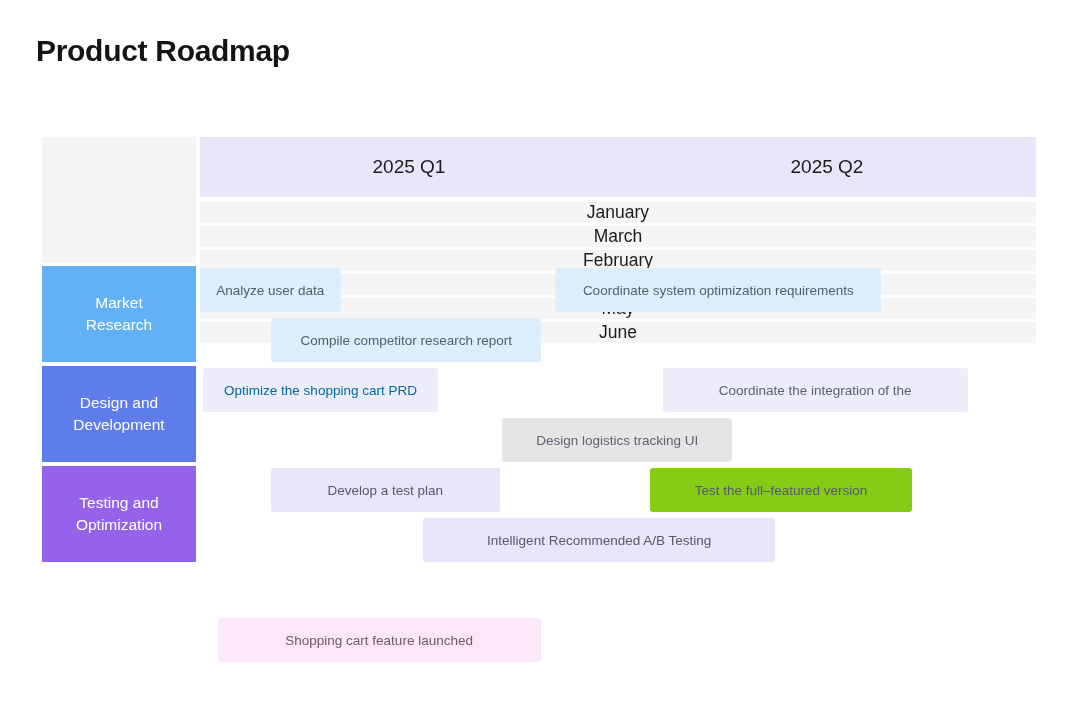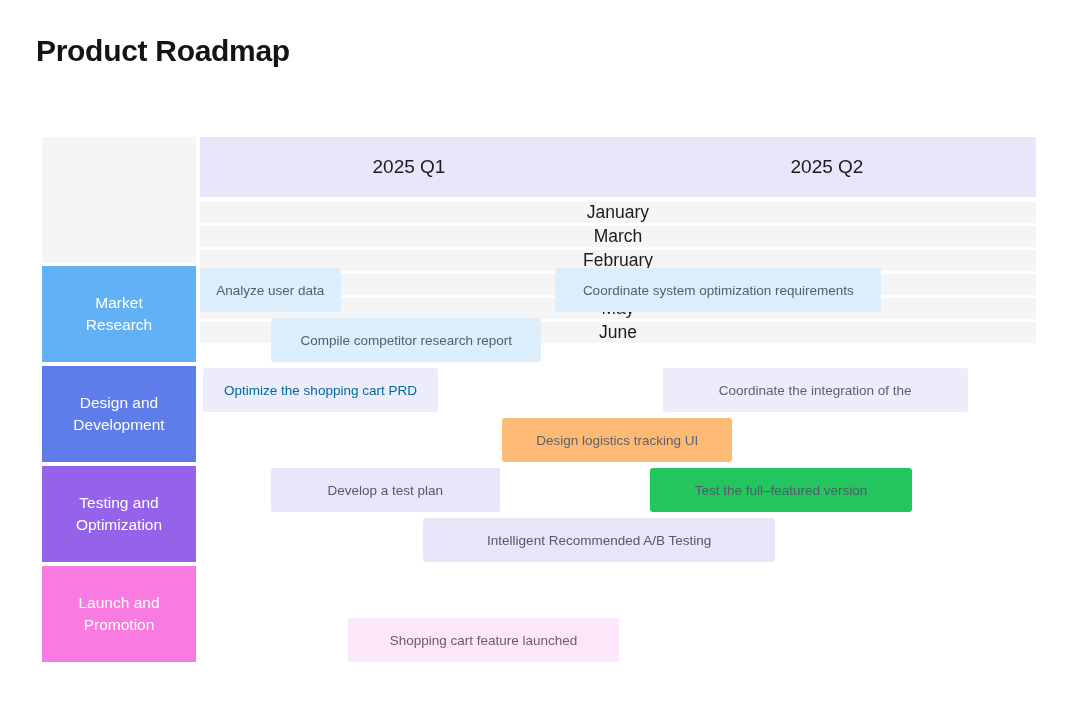--- a/index.html
+++ b/index.html
@@ -74,34 +74,33 @@
         <div class="bar" style="left: 42.5%; width: 39%; top: 2px; background: rgb(220, 238, 251); color: rgb(80, 98, 111);">Coordinate system optimization requirements</div>
         <div class="bar" style="left: 8.5%; width: 32.3333%; top: 52px; background: rgb(220, 238, 251); color: rgb(80, 98, 111);">Compile competitor research report</div>
       </div>
     </div>
 
     <div class="grid-row">
       <div class="row-label" style="background: rgb(94, 124, 234);">Design and Development</div>
       <div class="row-chart">
         <div class="bar" style="left: 0.333333%; width: 28.1667%; top: 2px; background: rgb(236, 236, 250); color: #0369a1;">Optimize the shopping cart PRD</div>
         <div class="bar" style="left: 55.3333%; width: 36.5%; top: 2px; background: rgb(236, 236, 250); color: rgb(94, 98, 112);">Coordinate the integration of the</div>
-        <div class="bar" style="left: 36.1667%; width: 27.5%; top: 52px; background: #fdba74; color: rgb(94, 98, 112);">Design logistics tracking UI</div>
+        <div class="bar" style="left: 36.1667%; width: 27.5%; top: 52px; background: #e5e5e5; color: rgb(94, 98, 112);">Design logistics tracking UI</div>
       </div>
     </div>
 
     <div class="grid-row">
       <div class="row-label" style="background: rgb(149, 99, 234);">Testing and Optimization</div>
       <div class="row-chart">
         <div class="bar" style="left: 8.5%; width: 27.3333%; top: 2px; background: rgb(232, 229, 249); color: rgb(90, 87, 107);">Develop a test plan</div>
-        <div class="bar" style="left: 53.8333%; width: 31.3333%; top: 2px; background: #22c55e; color: rgb(90, 87, 107);">Test the full–featured version</div>
+        <div class="bar" style="left: 53.8333%; width: 31.3333%; top: 2px; background: #84cc16; color: rgb(90, 87, 107);">Test the full–featured version</div>
         <div class="bar" style="left: 26.6667%; width: 42.1667%; top: 52px; background: rgb(232, 229, 249); color: rgb(90, 87, 107);">Intelligent Recommended A/B Testing</div>
       </div>
     </div>
 
     <div class="grid-row">
-      <div class="row-label" style="background: rgb(249, 122, 224);">Launch and Promotion</div>
       <div class="row-chart">
         <div class="bar" style="left: 17.6667%; width: 32.5%; top: 52px; background: rgb(251, 231, 249); color: rgb(110, 90, 107);">Shopping cart feature launched</div>
       </div>
     </div>
 
   </div>
 </div>
 
 </body></html>

